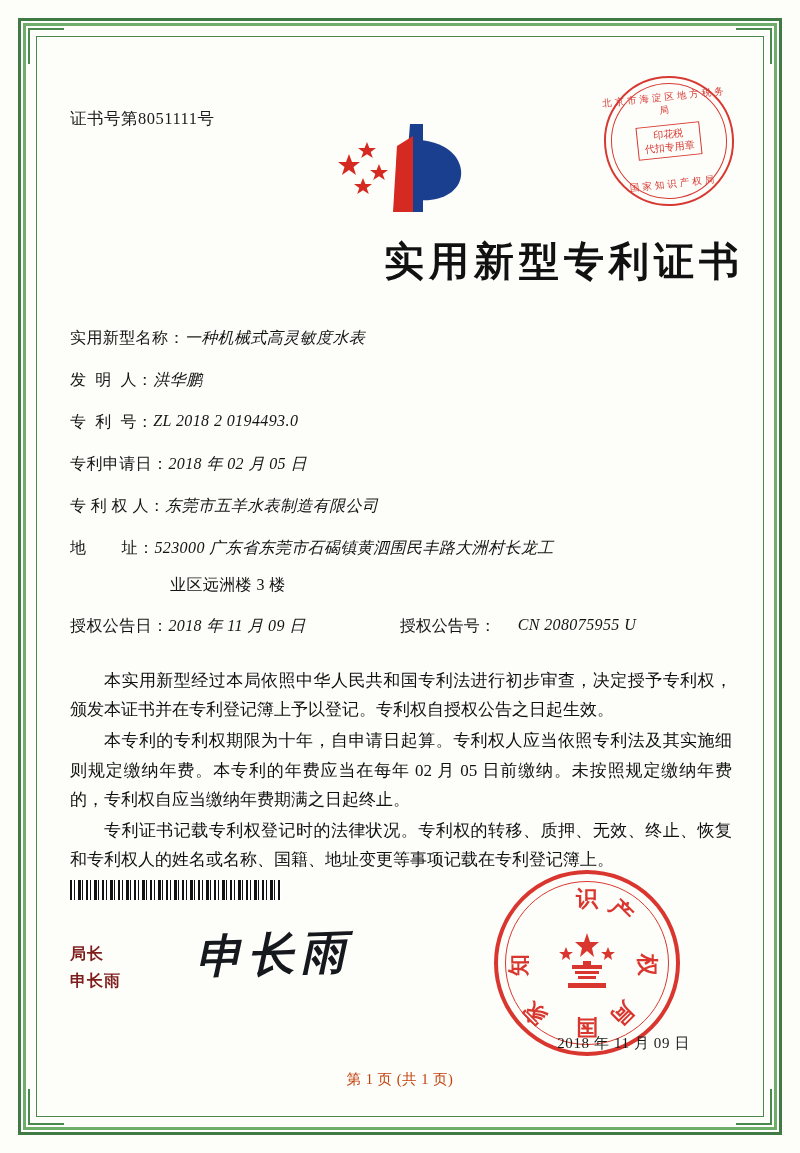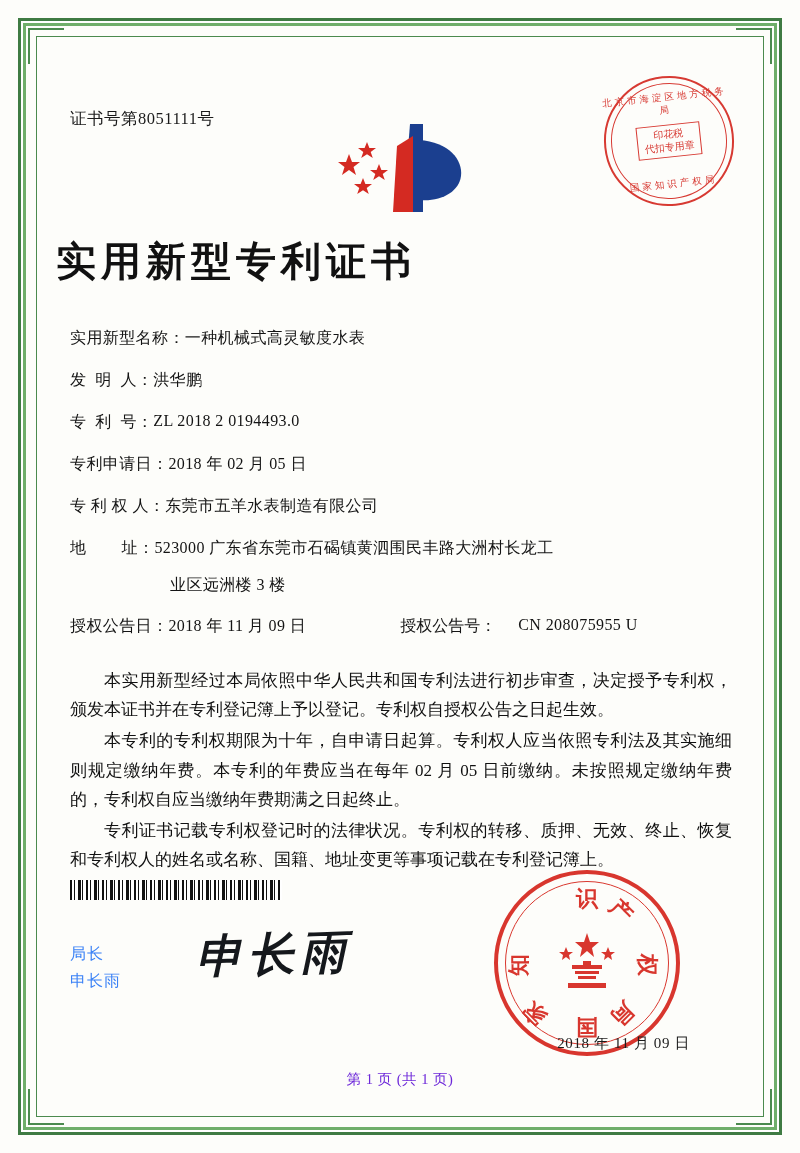--- a/index.html
+++ b/index.html
@@ -115,21 +115,21 @@
     transform: translateX(-50%);
     width: 170px;
     height: 110px;
   }
 
   .doc-title {
     position: absolute;
     left: 0;
     right: 0;
     top: 178px;
-    text-align: left;
+    text-align: right;
     font-size: 40px;
     font-weight: bold;
     letter-spacing: 5px;
     color: #111;
     font-family: "Liberation Serif", "DejaVu Serif", serif;
   }
 
   .fields {
     position: absolute;
     left: 14px;
@@ -145,20 +145,21 @@
   }
   .flabel {
     flex: 0 0 auto;
     white-space: pre;
     letter-spacing: 0.4px;
     text-align: center;
   }
   .fvalue {
     flex: 1 1 auto;
     letter-spacing: 0.4px;
+    font-style: italic;
   }
   .frow.two-col .fvalue { flex: 0 0 auto; }
   .frow.two-col .flabel2 {
     margin-left: 94px;
     white-space: pre;
   }
   .addr-second {
     margin: 0 0 0 100px;
     letter-spacing: 0.4px;
   }
@@ -192,21 +193,22 @@
         #111 12px, #111 13px, #fff 13px, #fff 16px);
   }
 
   .director-block {
     position: absolute;
     left: 14px;
     top: 884px;
     font-size: 16px;
     line-height: 1.7;
     letter-spacing: 1px;
-    color: #3b82f6;
+    color: #7f1d1d;
+    font-weight: bold;
   }
   .signature {
     position: absolute;
     left: 140px;
     top: 868px;
     font-size: 46px;
     color: #15181c;
     font-family: "DejaVu Serif", serif;
     font-style: italic;
     font-weight: bold;
@@ -257,21 +259,21 @@
     letter-spacing: 0.6px;
   }
 
   .footer {
     position: absolute;
     left: 0;
     right: 0;
     bottom: 8px;
     text-align: center;
     font-size: 14.5px;
-    color: #6d28d9;
+    color: #c2410c;
     letter-spacing: 0.5px;
   }
 </style>
 </head>
 <body>
 
 <div class="page">
 
   <div class="border-outer"></div>
   <div class="border-inner"></div>

